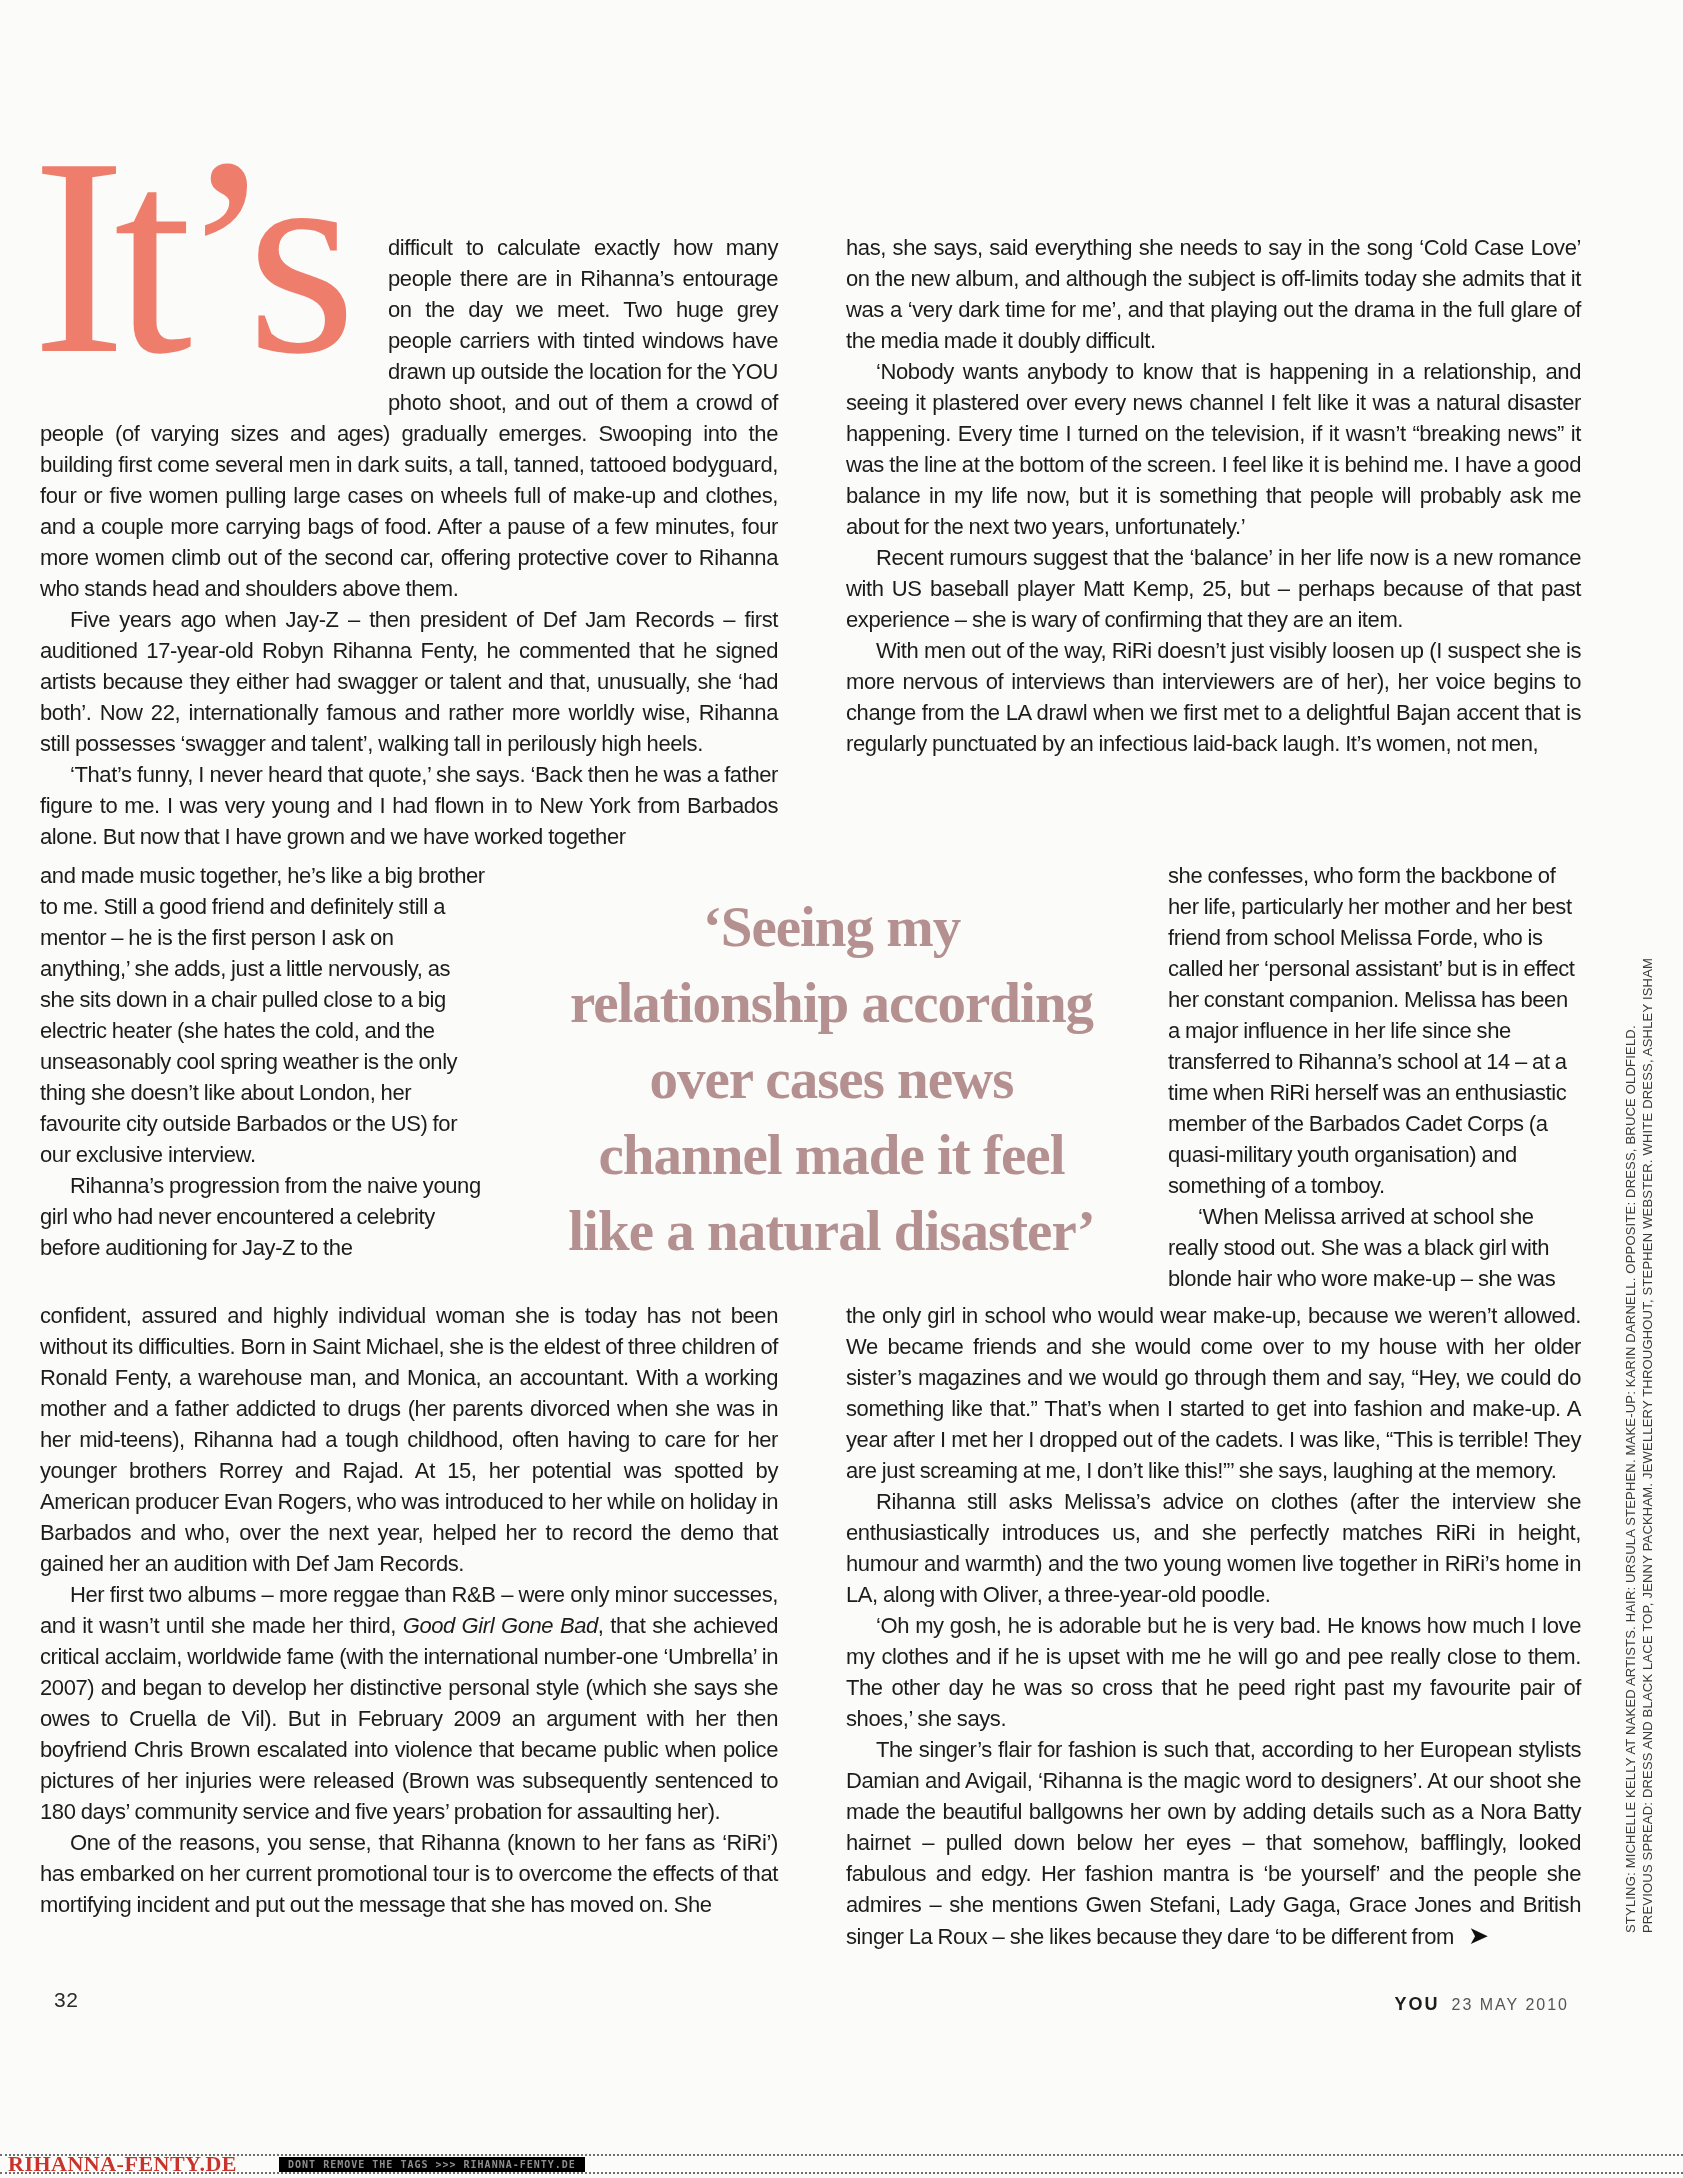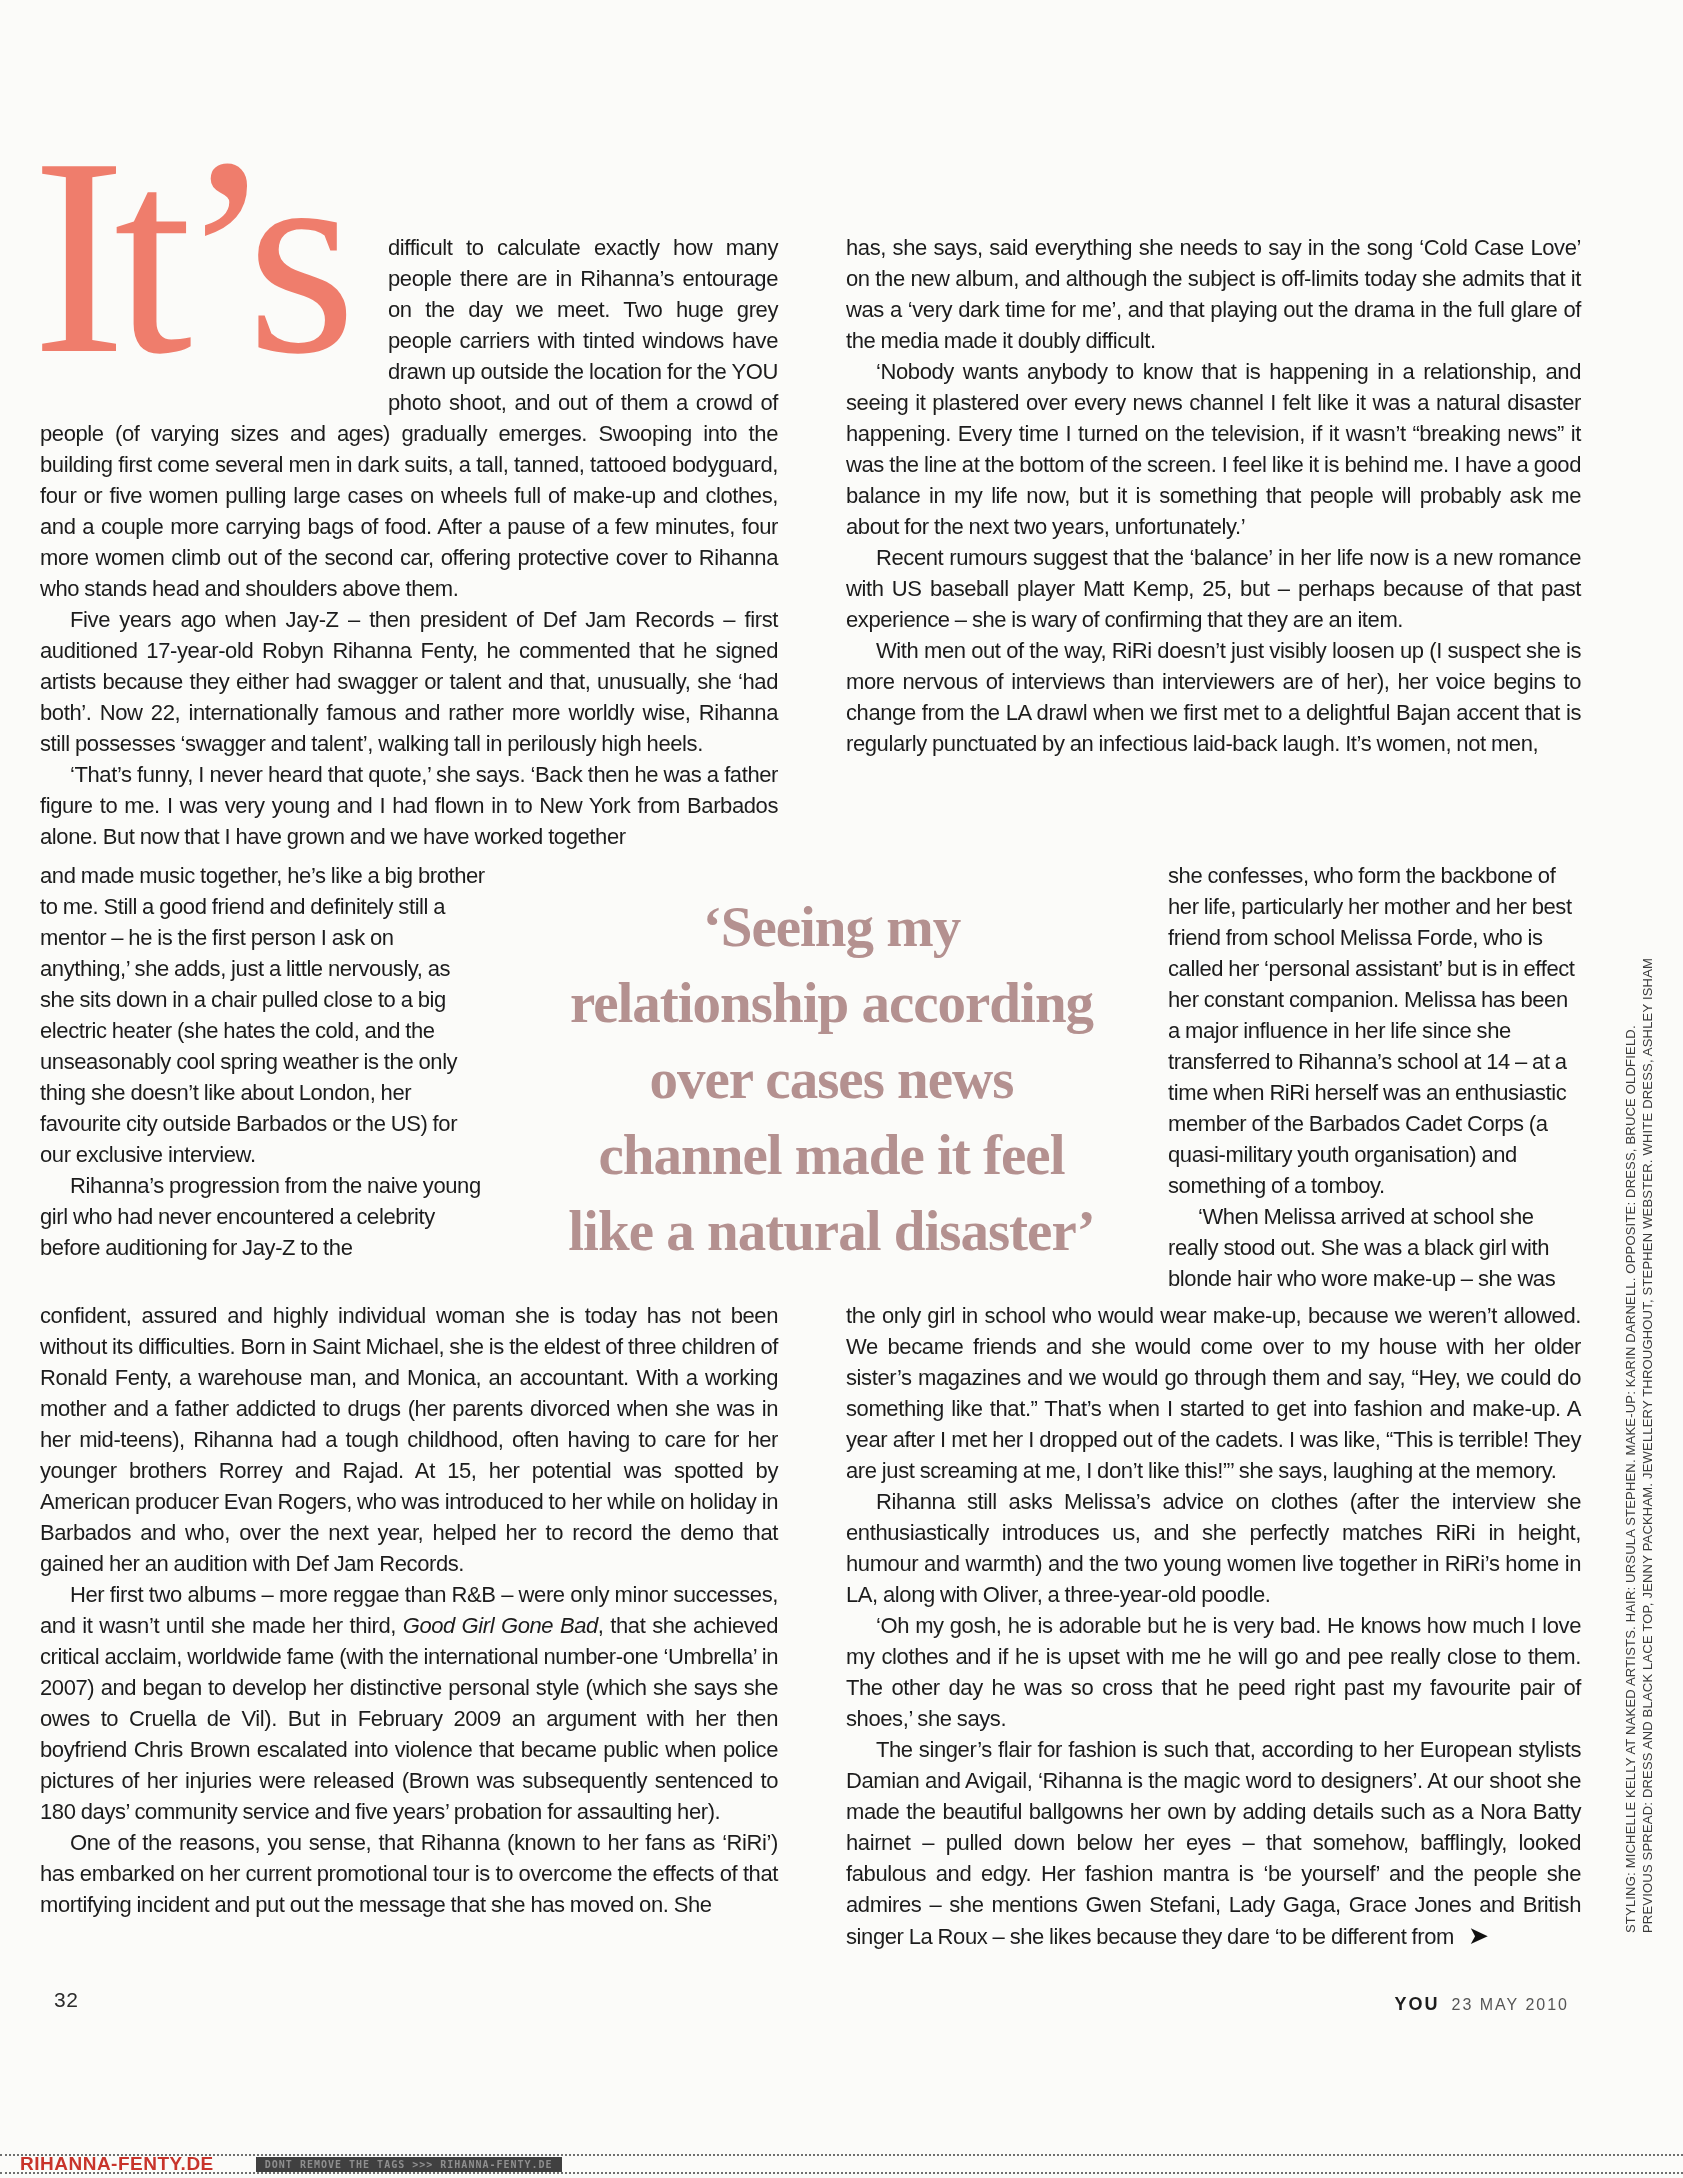--- a/index.html
+++ b/index.html
@@ -54,27 +54,28 @@
   .issue-footer .brand{font-weight:bold;color:#1d1d1d;font-size:18px;letter-spacing:2px;margin-right:12px;}
   .issue-footer .date{letter-spacing:2px;color:#555;}
   .arrow{font-size:25px;margin-left:14px;color:#101010;letter-spacing:0;}
   
   .wm{
     position:absolute;left:0;top:2154px;width:1683px;height:20px;
     border-top:2px dotted #6f6f6f;border-bottom:2px dotted #6f6f6f;
     display:flex;align-items:center;background:#fbfbf9;box-sizing:border-box;
   }
   .wm-brand{
-    margin-left:20px;font-weight:bold;font-size:19px;letter-spacing:0.5px;
+    margin-left:8px;font-weight:bold;font-size:22px;letter-spacing:0.5px;
     color:var(--wmred,#c8342b);
+    font-family:Liberation Serif, serif;
   }
   .wm-tag{
     margin-left:42px;font-family:"DejaVu Sans Mono", monospace;
     font-size:10px;font-weight:bold;letter-spacing:1px;color:#8f8f8f;
-    background:#404040;padding:2px 9px;
+    background:#000000;padding:2px 9px;
   }
 </style>
 </head>
 <body style="--coral: #ef7d6c; --rose: #b49190; --wmred: #c8342b; --body: #1c1c1c;">
 
 <div class="page">
 
   <div class="col col-left" id="left-col">
       <div class="seg wide h-a">
         <div class="dropcap-box">

